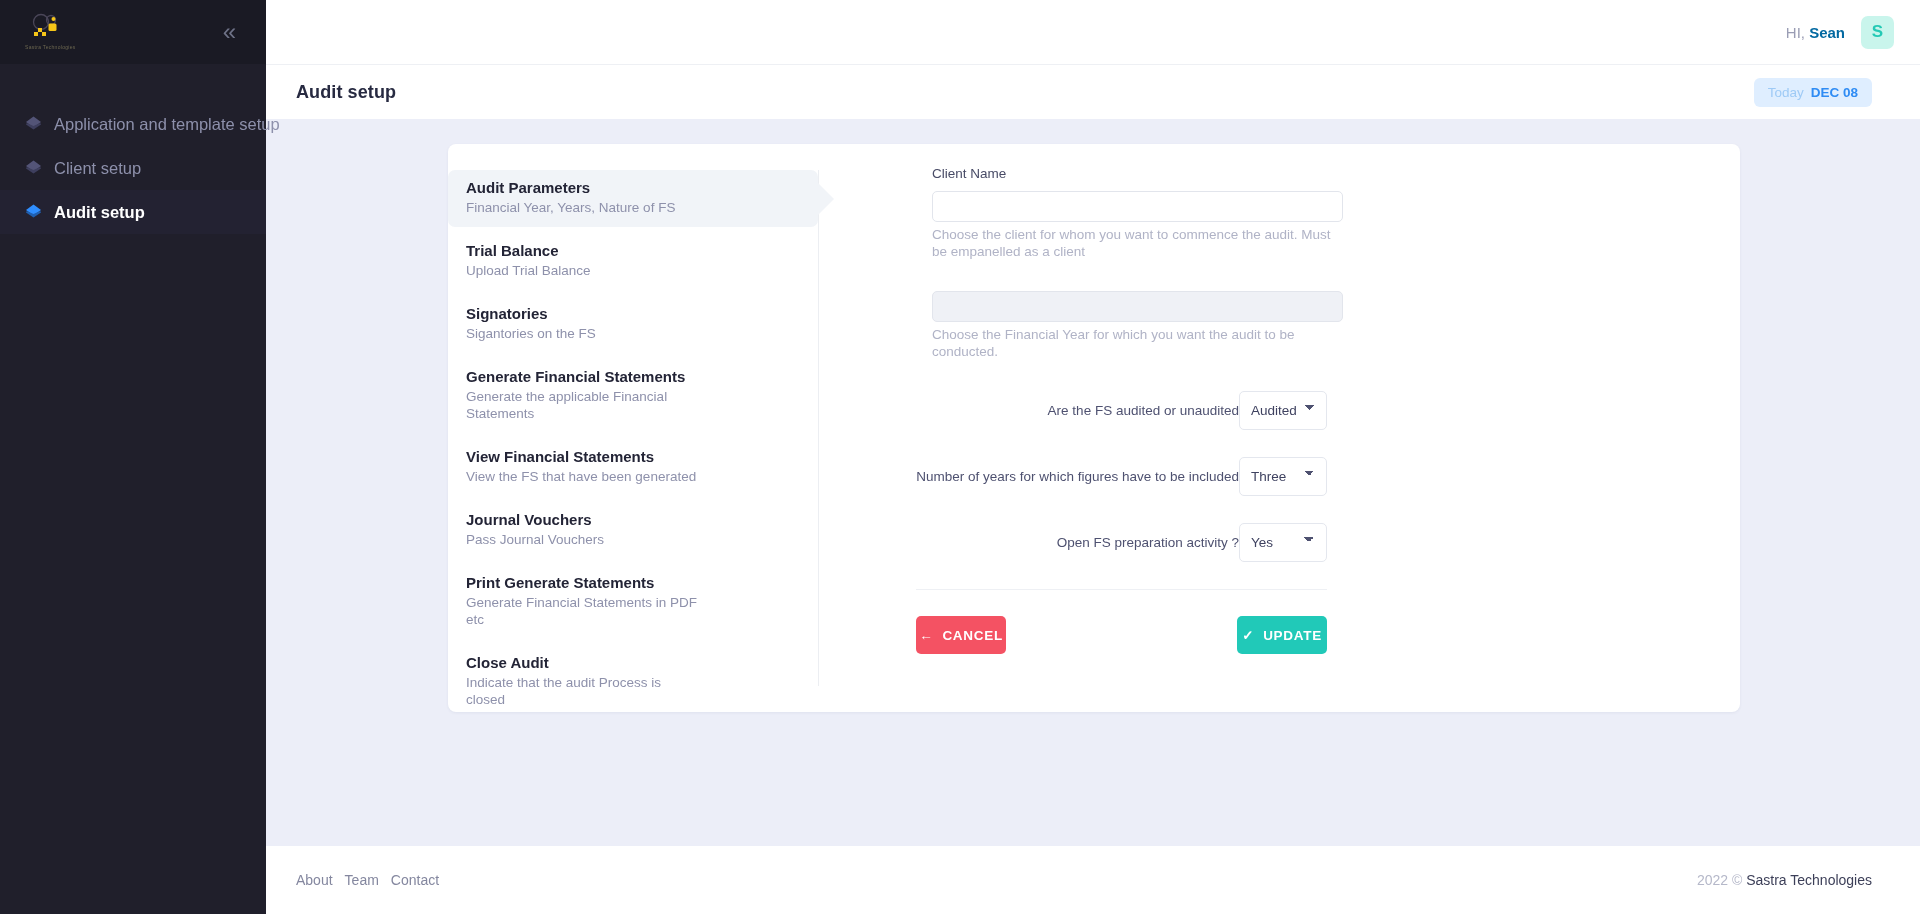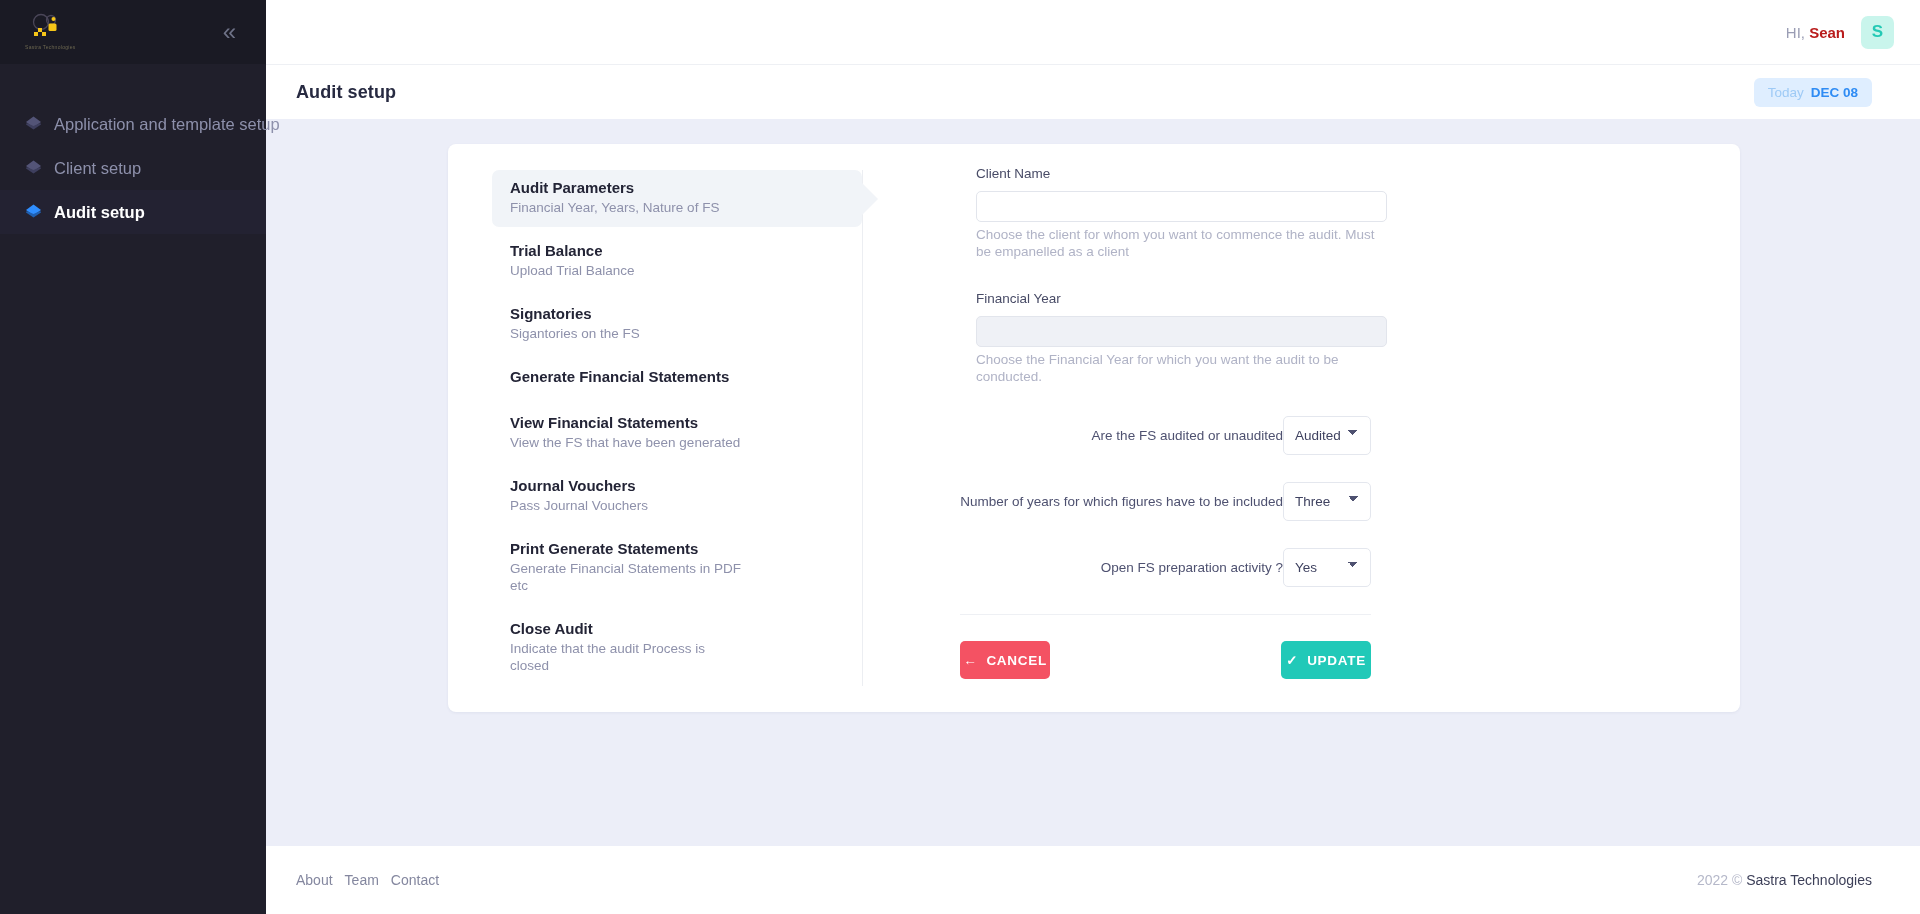--- a/index.html
+++ b/index.html
@@ -50,21 +50,21 @@
 
   
   .main { flex: 1 1 auto; height: 914px; display: flex; flex-direction: column; background: #eceef8; }
 
   .topbar {
     height: 64px; background: #ffffff;
     display: flex; align-items: center; justify-content: flex-end;
     padding-right: 26px; flex: 0 0 64px;
   }
   .greeting { font-size: 15px; color: #9a9db4; margin-right: 16px; }
-  .greeting b { color: #b91c1c; font-weight: 700; margin-top: 45px; }
+  .greeting b { color: #0369a1; font-weight: 700; margin-top: 45px; }
   .avatar {
     width: 33px; height: 33px; border-radius: 7px;
     background: #c9f5ec; color: #24c9b5;
     display: flex; align-items: center; justify-content: center;
     font-size: 17px; font-weight: 700; cursor: pointer;
   }
 
   .pagehead {
     height: 55px; background: #ffffff;
     border-top: 1px solid #eef0f4;
@@ -81,21 +81,21 @@
 
   .content { flex: 1 1 auto; position: relative; }
 
   .card {
     position: absolute; left: 182px; top: 25px;
     width: 1292px; height: 568px;
     background: #ffffff; border-radius: 8px;
     box-shadow: 0 1px 3px rgba(60,72,120,.07);
     display: flex;
   }
-  .card-left { width: 370px; flex: 0 0 370px; padding: 26px 0 0 0; position: relative; margin-left: 44px; }
+  .card-left { width: 370px; flex: 0 0 370px; padding: 26px 0 0 0; position: relative; }
   .divider { width: 1px; background: #eceef2; margin: 26px 0 26px 0; flex: 0 0 1px; }
   .card-right { flex: 1 1 auto; padding: 22px 0 0 97px; }
 
   
   .step {
     position: relative; padding: 9px 18px 11px 18px; margin: 0 0 6px 0;
     cursor: pointer;
   }
   .step.active { background: #f1f4f8; border-radius: 7px; }
   .step.active::after {
@@ -251,20 +251,21 @@
           <div class="step">
             <div class="step-title">Trial Balance</div>
             <div class="step-sub">Upload Trial Balance</div>
           </div>
           <div class="step">
             <div class="step-title">Signatories</div>
             <div class="step-sub">Sigantories on the FS</div>
           </div>
           <div class="step">
             <div class="step-title">Generate Financial Statements</div>
+            <div class="step-sub">Generate the applicable Financial Statements</div>
           </div>
           <div class="step">
             <div class="step-title">View Financial Statements</div>
             <div class="step-sub">View the FS that have been generated</div>
           </div>
           <div class="step">
             <div class="step-title">Journal Vouchers</div>
             <div class="step-sub">Pass Journal Vouchers</div>
           </div>
           <div class="step">
@@ -283,21 +284,20 @@
 
           <div class="field">
             <div class="field-label">Client Name</div>
             <input class="input" type="text" value="" style="">
             <div class="help">Choose the client for whom you want to commence the audit. Must be empanelled as a client</div>
           </div>
 
           <div class="gap"></div>
 
           <div class="field">
-            <div class="field-label">Financial Year</div>
             <input class="input disabled" type="text" value="" style="">
             <div class="help">Choose the Financial Year for which you want the audit to be conducted.</div>
           </div>
 
           <div class="gap"></div>
 
           <div class="row">
             <div class="row-label">Are the FS audited or unaudited</div>
             <select class="select">
               <option>Audited</option>

